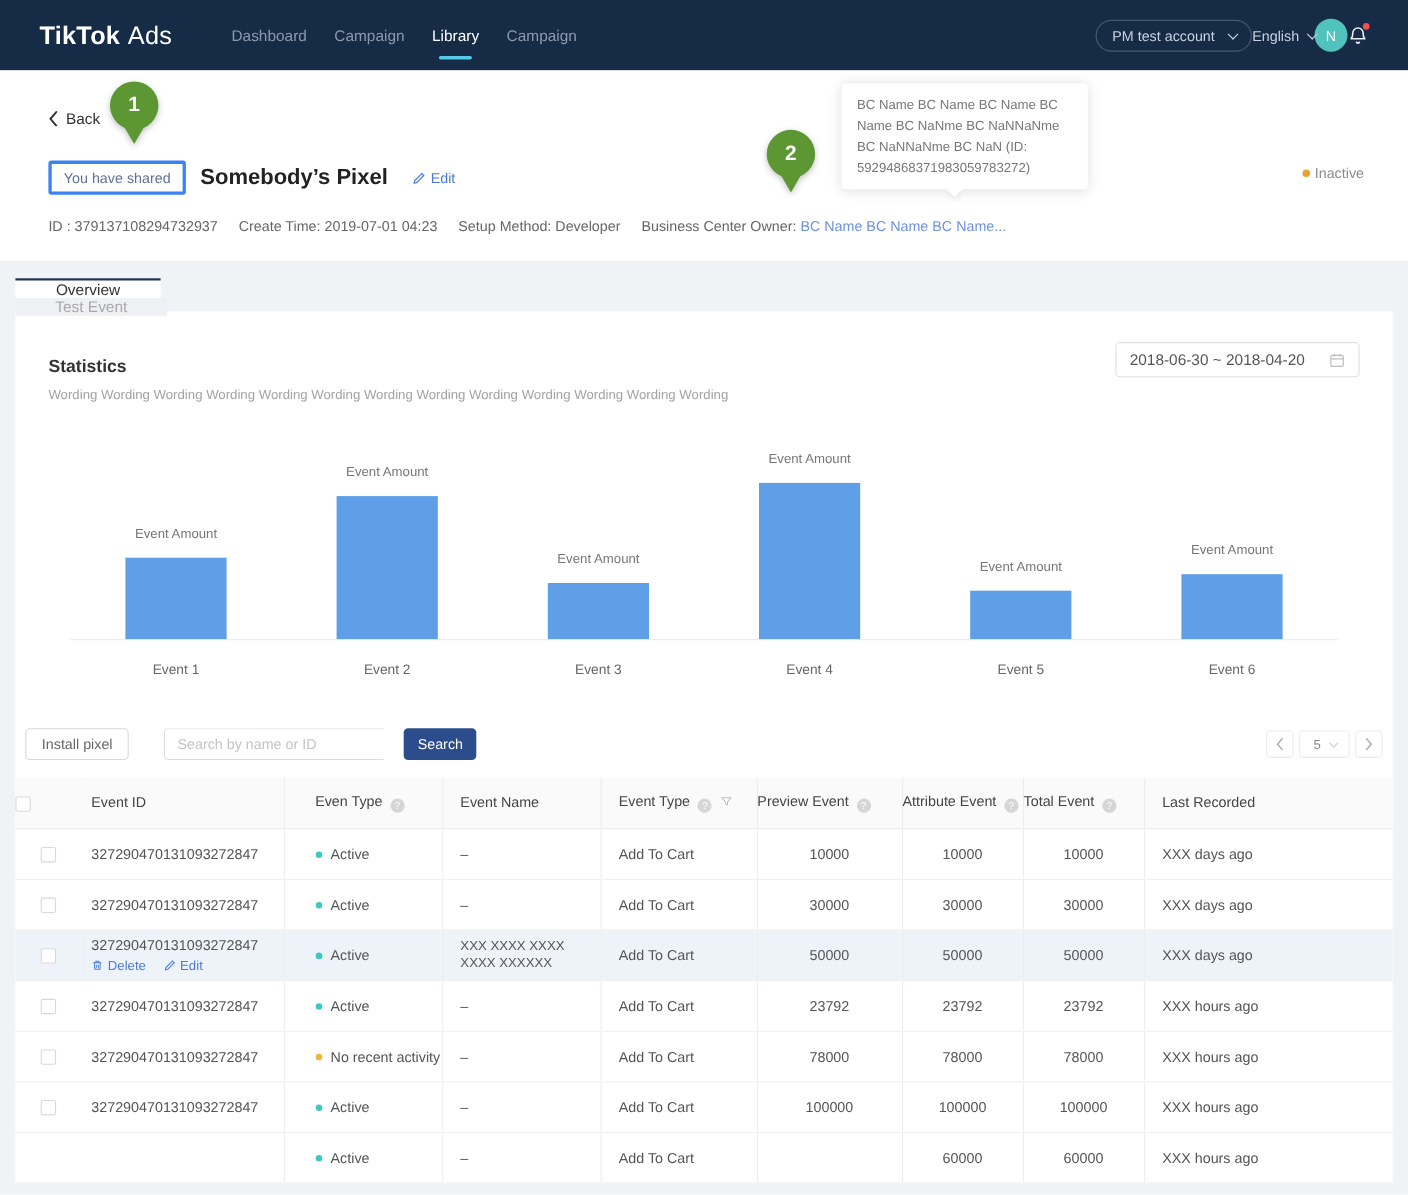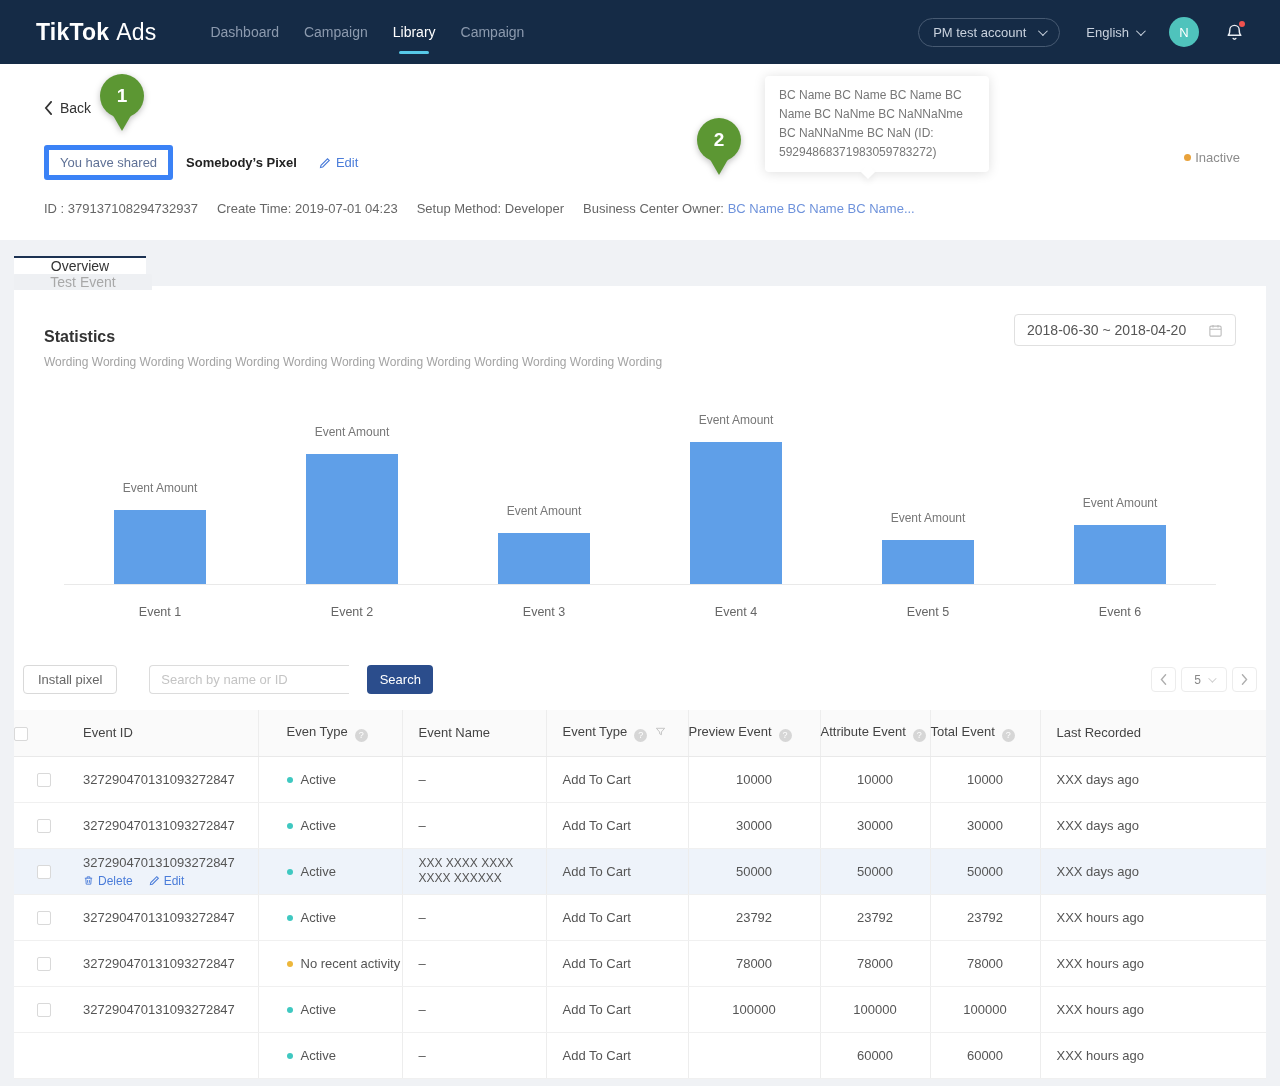--- a/index.html
+++ b/index.html
@@ -7,34 +7,34 @@
   body { background:#F0F2F5; font-family:"Liberation Sans", sans-serif; color:#333; overflow:hidden; }
 
   
   .topnav { height:64px; background:#152B46; display:flex; align-items:center; padding:0 36px; }
   .logo { color:#fff; font-size:23px; font-weight:bold; letter-spacing:.2px; display:flex; align-items:baseline; }
   .logo .light { font-weight:300; margin-left:7px; }
   .nav-links { display:flex; margin-left:52px; gap:21px; }
   .nav-item { position:relative; font-size:14px; color:#8C9AAE; cursor:pointer; padding:6px 2px; }
   .nav-item.active { color:#fff; }
   .nav-item.active::after { content:""; position:absolute; left:50%; transform:translateX(-50%); bottom:-8px; width:30px; height:3px; border-radius:2px; background:#57C9E8; }
-  .nav-right { margin-left:auto; display:flex; align-items:center; gap:26px; }
+  .nav-right { margin-left:auto; display:flex; align-items:center; }
   .account-pill { display:flex; align-items:center; gap:12px; border:1px solid #475A72; border-radius:16px; padding:6px 14px; color:#C9D2DE; font-size:13px; }
   .lang { display:flex; align-items:center; gap:7px; color:#C9D2DE; font-size:13px; }
   .chev-down { width:7px; height:7px; border-right:1.5px solid currentColor; border-bottom:1.5px solid currentColor; transform:rotate(45deg) translateY(-2px); }
   .avatar { width:30px; height:30px; border-radius:50%; background:#4FC3BC; color:#fff; font-size:13px; display:flex; align-items:center; justify-content:center; }
   .bell { position:relative; display:flex; }
   .bell .dot { position:absolute; top:-1px; right:-1px; width:6px; height:6px; border-radius:50%; background:#F0524F; }
 
   
   .page-header { position:relative; background:#fff; padding:36px 44px 24px 44px; }
   .back-row { display:inline-flex; align-items:center; gap:7px; font-size:14px; color:#333; cursor:pointer; }
   .title-row { margin-top:26px; display:flex; align-items:center; }
-  .shared-badge { border:5px solid #3b82f6; border-radius:3px; padding:5px 11px; font-size:13px; color:#5F7196; background:#fff; }
-  .pixel-title { margin-left:13px; font-size:13px; font-weight:bold; color:#222; }
+  .shared-badge { border:3px solid #3b82f6; border-radius:3px; padding:5px 11px; font-size:13px; color:#5F7196; background:#fff; }
+  .pixel-title { margin-left:13px; font-size:20px; font-weight:bold; color:#222; }
   .edit-link { margin-left:22px; display:inline-flex; align-items:center; gap:5px; color:#4A7CD9; font-size:13px; cursor:pointer; }
   .meta-row { margin-top:21px; display:flex; gap:19px; font-size:13px; color:#666; }
   .owner-link { color:#6E92DB; cursor:pointer; }
   .hdr-status { position:absolute; right:40px; top:86px; display:flex; align-items:center; gap:4px; font-size:13px; color:#8C8C8C; }
   .hdr-status .dot { width:7px; height:7px; border-radius:50%; }
   .bc-tooltip { position:absolute; left:765px; top:12px; width:224px; background:#fff; border-radius:4px; box-shadow:0 1px 12px rgba(0,0,0,.13); padding:10px 14px; font-size:12px; line-height:19px; color:#777; z-index:5; }
   .bc-tooltip::after { content:""; position:absolute; bottom:-5px; left:98px; width:10px; height:10px; background:#fff; transform:rotate(45deg); box-shadow:3px 3px 6px rgba(0,0,0,.05); }
   .pin { position:absolute; width:44px; height:44px; border-radius:50%; background:#5C9733; color:#fff; font-size:19px; font-weight:bold; display:flex; align-items:center; justify-content:center; z-index:6; filter:drop-shadow(0 2px 3px rgba(0,0,0,.25)); }
   .pin::after { content:""; position:absolute; top:38px; left:50%; transform:translateX(-50%); border:11px solid transparent; border-top:19px solid #5C9733; }
   .pin-1 { left:100px; top:10px; }

